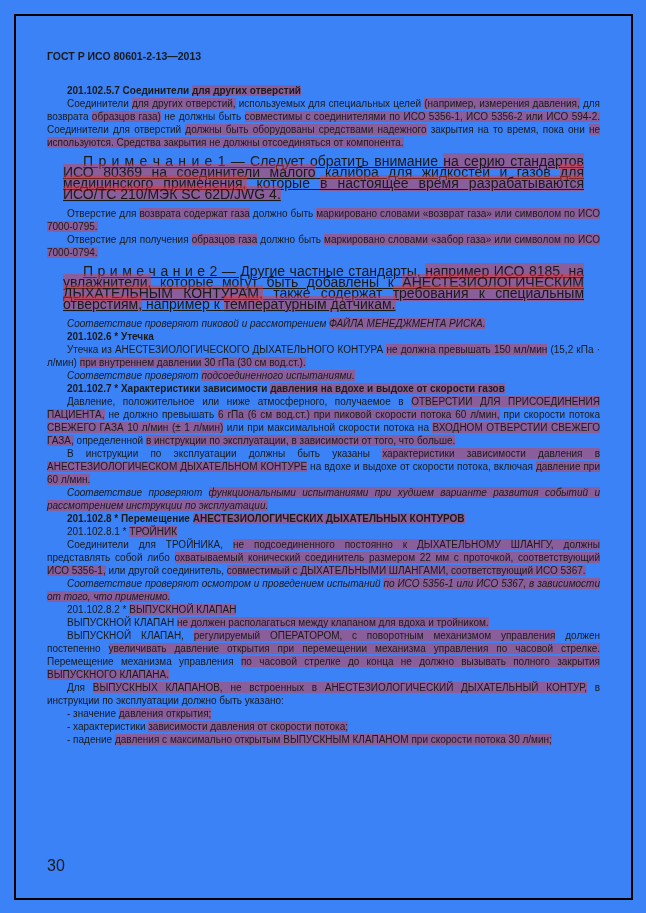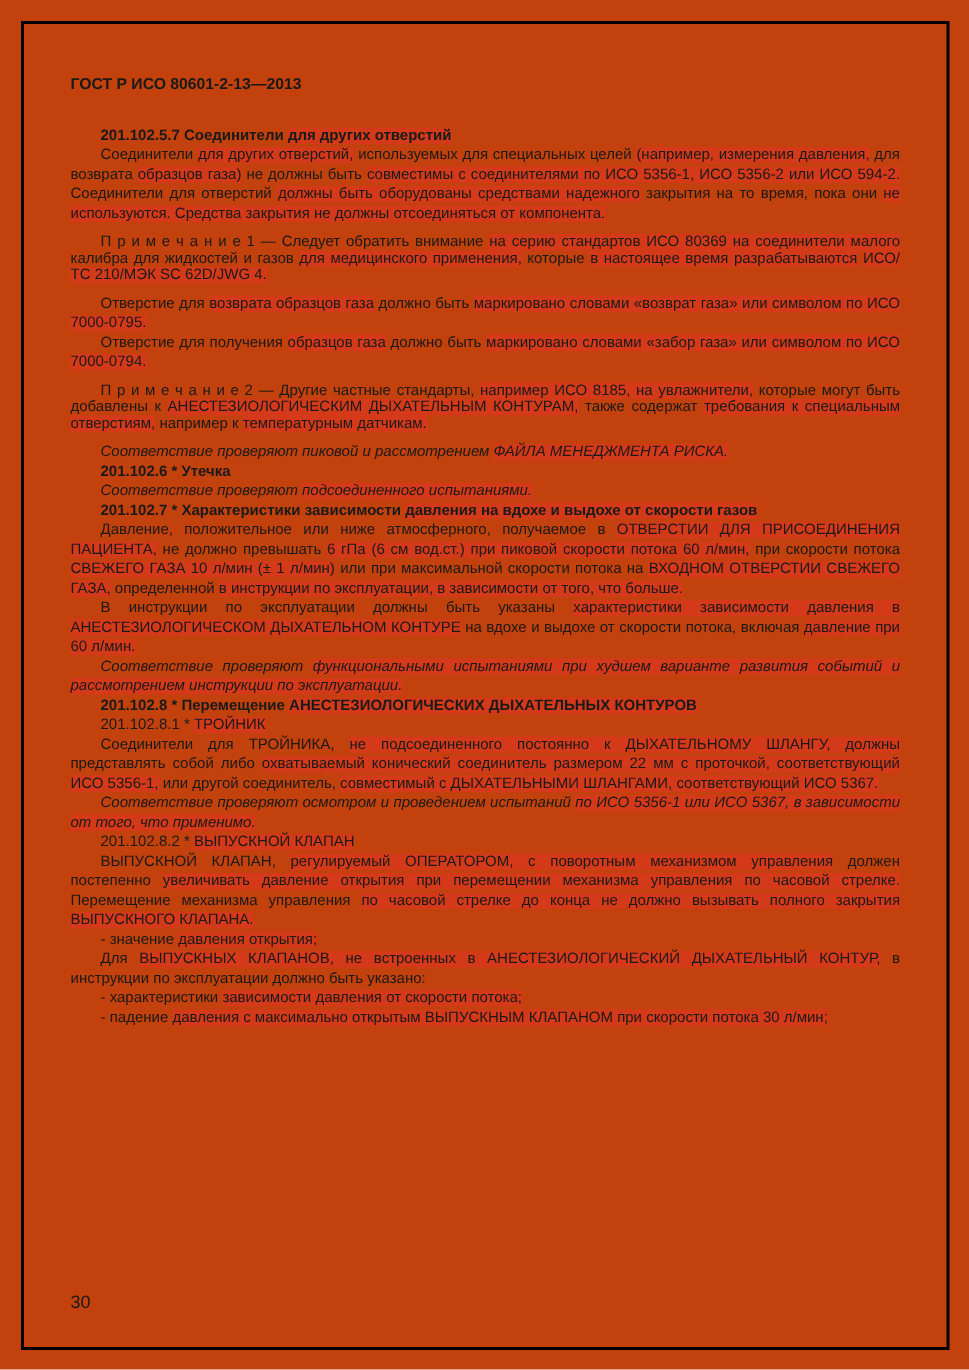--- a/index.html
+++ b/index.html
@@ -1,19 +1,19 @@
 <!DOCTYPE html>
 <html style="--hl: rgba(235,50,45,0.45);"><head>
 <meta charset="utf-8">
 <style>
   html,body { margin:0; padding:0; background:#ffffff; }
   .page {
     position:relative;
     width:646px; height:913px;
-    background:#c2410c;
+    background:#3b82f6;
     font-family:"Liberation Sans", sans-serif;
     color:#1a1a1a;
     overflow:hidden;
   }
   .frame {
     position:absolute;
     left:14px; top:14px; right:13px; bottom:13px;
     border:2px solid #000000;
     pointer-events:none;
   }
@@ -28,58 +28,61 @@
   }
   .body-text { font-size:10px; line-height:13px; }
   .para {
     margin:0;
     text-indent:20px;
     text-align:justify;
   }
   .para.heading { font-weight:bold; }
   .para.compliance { font-style:italic; }
   .para.note {
-    font-size:10px;
+    font-size:14px;
     line-height:11px;
-    margin:7px 0;
+    margin:7px 16px;
+    text-decoration:underline;
   }
   .hl { background-color: var(--hl, rgba(235,50,45,0.45)); }
   .page-number {
     position:absolute;
     left:47px; bottom:38px;
-    font-size:12px;
+    font-size:16px;
   }
 </style>
 </head>
 <body>
 
 <div class="page" style="color: rgb(26, 26, 26);">
   <div class="frame"></div>
   <div class="content">
     <div class="doc-header">ГОСТ Р ИСО 80601-2-13—2013</div>
     <div class="body-text">
         <p class="para heading"><span>201.102.5.7 Соединители </span><span class="hl">для других отверстий</span></p>
         <p class="para body"><span>Соединители </span><span class="hl">для других отверстий,</span><span> используемых для специальных целей </span><span class="hl">(например, измерения давления,</span><span> для возврата </span><span class="hl">образцов газа)</span><span> не должны быть </span><span class="hl">совместимы с соединителями по ИСО 5356-1, ИСО 5356-2 или ИСО 594-2.</span><span> Соединители для отверстий </span><span class="hl">должны быть оборудованы средствами надежного</span><span> закрытия на то время, пока они </span><span class="hl">не используются. Средства закрытия не должны отсоединяться от компонента.</span></p>
         <p class="para note"><span>П р и м е ч а н и е   1 — Следует обратить внимание </span><span class="hl">на серию стандартов ИСО 80369 на соединители малого</span><span> калибра для жидкостей и газов </span><span class="hl">для медицинского применения,</span><span> которые </span><span class="hl">в настоящее время разрабатываются</span><span> </span><span class="hl">ИСО/ТС 210/МЭК SC 62D/JWG 4.</span></p>
-        <p class="para body"><span>Отверстие для </span><span class="hl">возврата образцов газа</span><span> должно быть </span><span class="hl">маркировано словами «возврат газа» или символом по ИСО 7000-0795.</span></p>
+        <p class="para body"><span>Отверстие для </span><span class="hl">возврата содержат газа</span><span> должно быть </span><span class="hl">маркировано словами «возврат газа» или символом по ИСО 7000-0795.</span></p>
         <p class="para body"><span>Отверстие для получения </span><span class="hl">образцов газа</span><span> должно быть </span><span class="hl">маркировано словами «забор газа» или символом по ИСО 7000-0794.</span></p>
         <p class="para note"><span>П р и м е ч а н и е   2 — Другие частные стандарты, </span><span class="hl">например ИСО 8185, на увлажнители,</span><span> которые могут быть добавлены к </span><span class="hl">АНЕСТЕЗИОЛОГИЧЕСКИМ ДЫХАТЕЛЬНЫМ КОНТУРАМ,</span><span> также содержат </span><span class="hl">требования к специальным отверстиям,</span><span> например к </span><span class="hl">температурным датчикам.</span></p>
         <p class="para compliance"><span>Соответствие проверяют пиковой и рассмотрением </span><span class="hl">ФАЙЛА МЕНЕДЖМЕНТА РИСКА.</span></p>
         <p class="para heading"><span>201.102.6 * Утечка</span></p>
+        <p class="para body"><span>Утечка из АНЕСТЕЗИОЛОГИЧЕСКОГО ДЫХАТЕЛЬНОГО КОНТУРА </span><span class="hl">не должна превышать 150 мл/мин</span><span> (15,2 кПа · л/мин) </span><span class="hl">при внутреннем давлении 30 гПа (30 см вод.ст.).</span></p>
         <p class="para compliance"><span>Соответствие проверяют </span><span class="hl">подсоединенного испытаниями.</span></p>
         <p class="para heading"><span>201.102.7 * Характеристики зависимости </span><span class="hl">давления на вдохе и выдохе от скорости газов</span></p>
         <p class="para body"><span>Давление, положительное или ниже атмосферного, получаемое в </span><span class="hl">ОТВЕРСТИИ ДЛЯ ПРИСОЕДИНЕНИЯ ПАЦИЕНТА,</span><span> не должно превышать </span><span class="hl">6 гПа (6 см вод.ст.) при пиковой скорости потока 60 л/мин,</span><span> при скорости потока </span><span class="hl">СВЕЖЕГО ГАЗА 10 л/мин (± 1 л/мин)</span><span> или при максимальной скорости потока на </span><span class="hl">ВХОДНОМ ОТВЕРСТИИ СВЕЖЕГО ГАЗА,</span><span> определенной </span><span class="hl">в инструкции по эксплуатации, в зависимости от того, что больше.</span></p>
         <p class="para body"><span>В инструкции по эксплуатации должны быть указаны </span><span class="hl">характеристики зависимости давления в АНЕСТЕЗИОЛОГИЧЕСКОМ ДЫХАТЕЛЬНОМ КОНТУРЕ</span><span> на вдохе и выдохе от скорости потока, включая </span><span class="hl">давление при 60 л/мин.</span></p>
         <p class="para compliance"><span>Соответствие проверяют </span><span class="hl">функциональными испытаниями при худшем варианте развития событий и рассмотрением инструкции по эксплуатации.</span></p>
         <p class="para heading"><span>201.102.8 * Перемещение </span><span class="hl">АНЕСТЕЗИОЛОГИЧЕСКИХ ДЫХАТЕЛЬНЫХ КОНТУРОВ</span></p>
         <p class="para body"><span>201.102.8.1 * </span><span class="hl">ТРОЙНИК</span></p>
         <p class="para body"><span>Соединители для ТРОЙНИКА, </span><span class="hl">не подсоединенного постоянно к ДЫХАТЕЛЬНОМУ ШЛАНГУ, должны</span><span> представлять собой либо </span><span class="hl">охватываемый конический соединитель размером 22 мм с проточкой, соответствующий ИСО 5356-1,</span><span> или другой соединитель, </span><span class="hl">совместимый с ДЫХАТЕЛЬНЫМИ ШЛАНГАМИ, соответствующий ИСО 5367.</span></p>
         <p class="para compliance"><span>Соответствие проверяют осмотром и проведением испытаний </span><span class="hl">по ИСО 5356-1 или ИСО 5367, в зависимости от того, что применимо.</span></p>
         <p class="para body"><span>201.102.8.2 * </span><span class="hl">ВЫПУСКНОЙ КЛАПАН</span></p>
+        <p class="para body"><span>ВЫПУСКНОЙ КЛАПАН </span><span class="hl">не должен располагаться между клапаном для вдоха и тройником.</span></p>
         <p class="para body"><span>ВЫПУСКНОЙ КЛАПАН, </span><span class="hl">регулируемый ОПЕРАТОРОМ, с поворотным механизмом управления</span><span> должен постепенно </span><span class="hl">увеличивать давление открытия при перемещении механизма управления по часовой стрелке.</span><span> Перемещение механизма управления </span><span class="hl">по часовой стрелке до конца не должно вызывать полного закрытия ВЫПУСКНОГО КЛАПАНА.</span></p>
+        <p class="para body"><span>Для </span><span class="hl">ВЫПУСКНЫХ КЛАПАНОВ, не встроенных в АНЕСТЕЗИОЛОГИЧЕСКИЙ ДЫХАТЕЛЬНЫЙ КОНТУР,</span><span> в инструкции по эксплуатации должно быть указано:</span></p>
         <p class="para body"><span>- значение </span><span class="hl">давления открытия;</span></p>
-        <p class="para body"><span>Для </span><span class="hl">ВЫПУСКНЫХ КЛАПАНОВ, не встроенных в АНЕСТЕЗИОЛОГИЧЕСКИЙ ДЫХАТЕЛЬНЫЙ КОНТУР,</span><span> в инструкции по эксплуатации должно быть указано:</span></p>
         <p class="para body"><span>- характеристики </span><span class="hl">зависимости давления от скорости потока;</span></p>
         <p class="para body"><span>- падение </span><span class="hl">давления с максимально открытым ВЫПУСКНЫМ КЛАПАНОМ при скорости потока 30 л/мин;</span></p>
       </div>
   </div>
   <div class="page-number">30</div>
 </div>
 
 </body></html>

